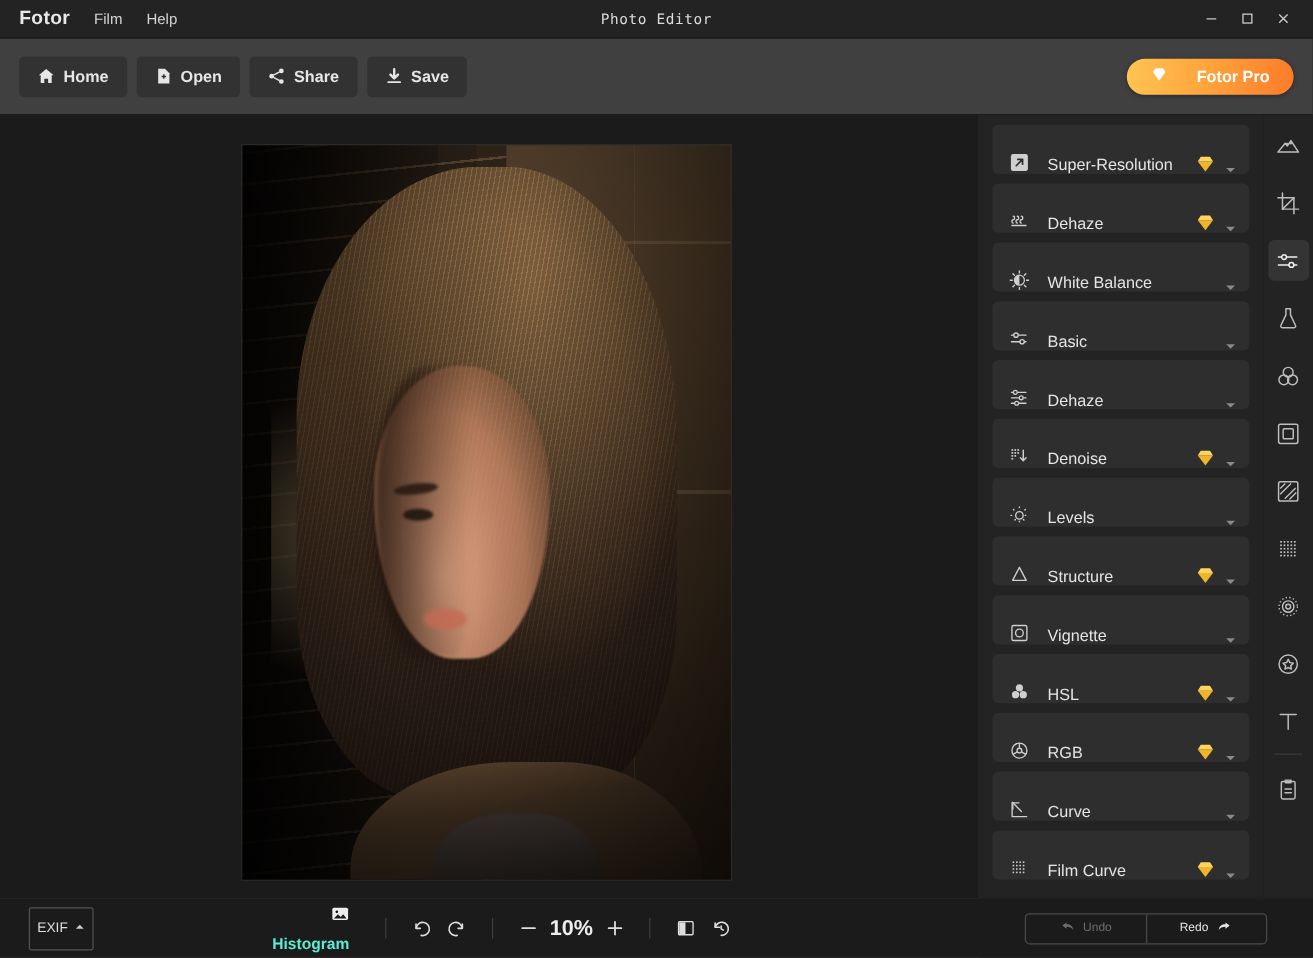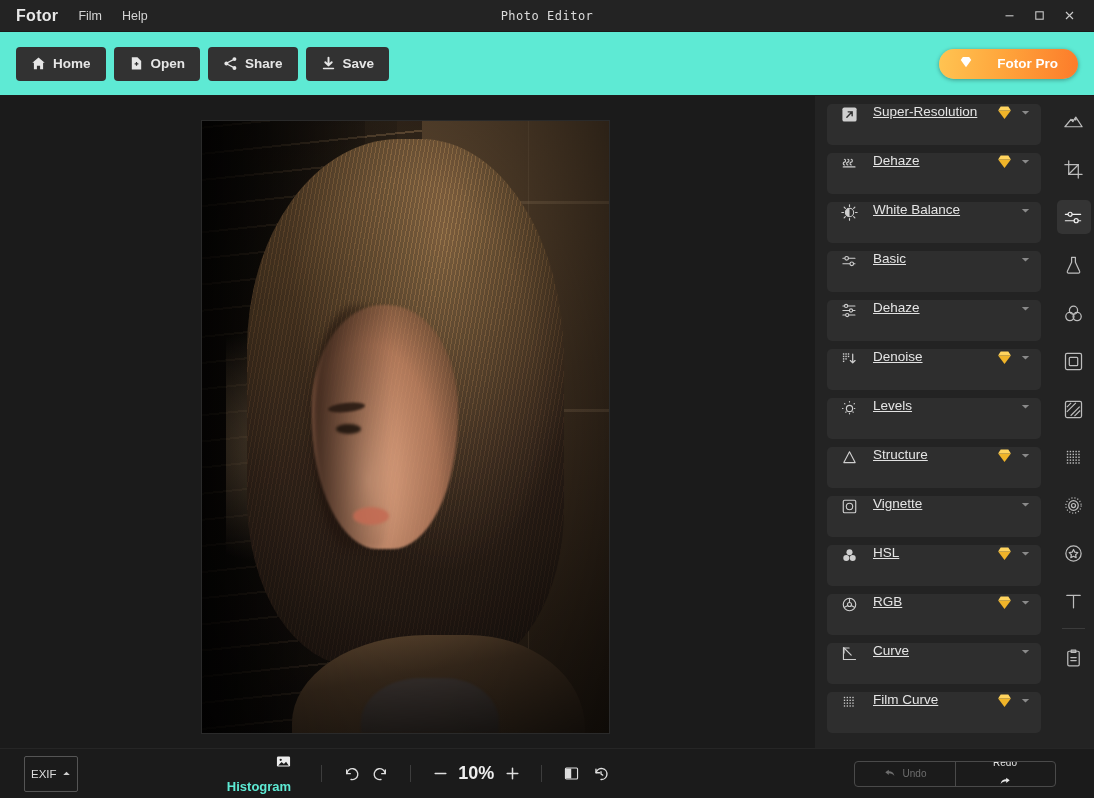--- a/index.html
+++ b/index.html
@@ -43,21 +43,21 @@
     width: 30px; height: 32px;
     display: flex; align-items: center; justify-content: center;
     color: #c9c9c9;
   }
   .win-btn:last-child { margin-right: 10px; }
   .win-btn svg { display: block; }
 
   
   .toolbar {
     height: 64px; flex: 0 0 64px;
-    background: #5eead4;
+    background: #404040;
     display: flex; align-items: center;
     padding: 0 16px;
     border-bottom: 1px solid #1c1c1c;
   }
   .tb-btn {
     height: 34px;
     display: flex; align-items: center; gap: 7px;
     padding: 0 15px;
     margin-right: 8px;
     background: #323232;
@@ -204,24 +204,23 @@
     background: #232323;
     padding: 8px 12px 0 12px;
     display: flex; flex-direction: column; gap: 0;
     overflow: hidden;
   }
   .adj-item {
     height: 41px; flex: 0 0 41px;
     margin-bottom: 8px;
     background: #2e2e2e;
     border-radius: 5px;
-    display: flex; align-items: flex-start;
+    display: flex; align-items: flex-end;
     padding: 0 10px 0 12px;
     color: #e2e2e2;
-    text-decoration: underline;
   }
   .adj-icon {
     width: 20px; height: 20px;
     display: flex; align-items: center; justify-content: center;
     color: #cfcfcf; flex: 0 0 20px;
   }
   .adj-icon svg { display: block; }
   .adj-label {
     margin-left: 14px;
     font-size: 13.5px;
@@ -311,21 +310,21 @@
     height: 26px;
     width: 202px;
   }
   .ur-btn {
     flex: 1 1 50%;
     display: flex; align-items: center; justify-content: center; gap: 6px;
     font-size: 10px;
     color: #e6e6e6;
   }
   .ur-btn.disabled { color: #6d6d6d; }
-  .ur-btn + .ur-btn { border-left: 1px solid #4a4a4a; flex-direction: column; }
+  .ur-btn + .ur-btn { border-left: 1px solid #4a4a4a; }
 </style>
 </head>
 <body>
 
 <div class="app">
 
   <div class="titlebar">
     <div class="brand">Fotor</div>
     <div class="menu-item">Film</div>
     <div class="menu-item">Help</div>

